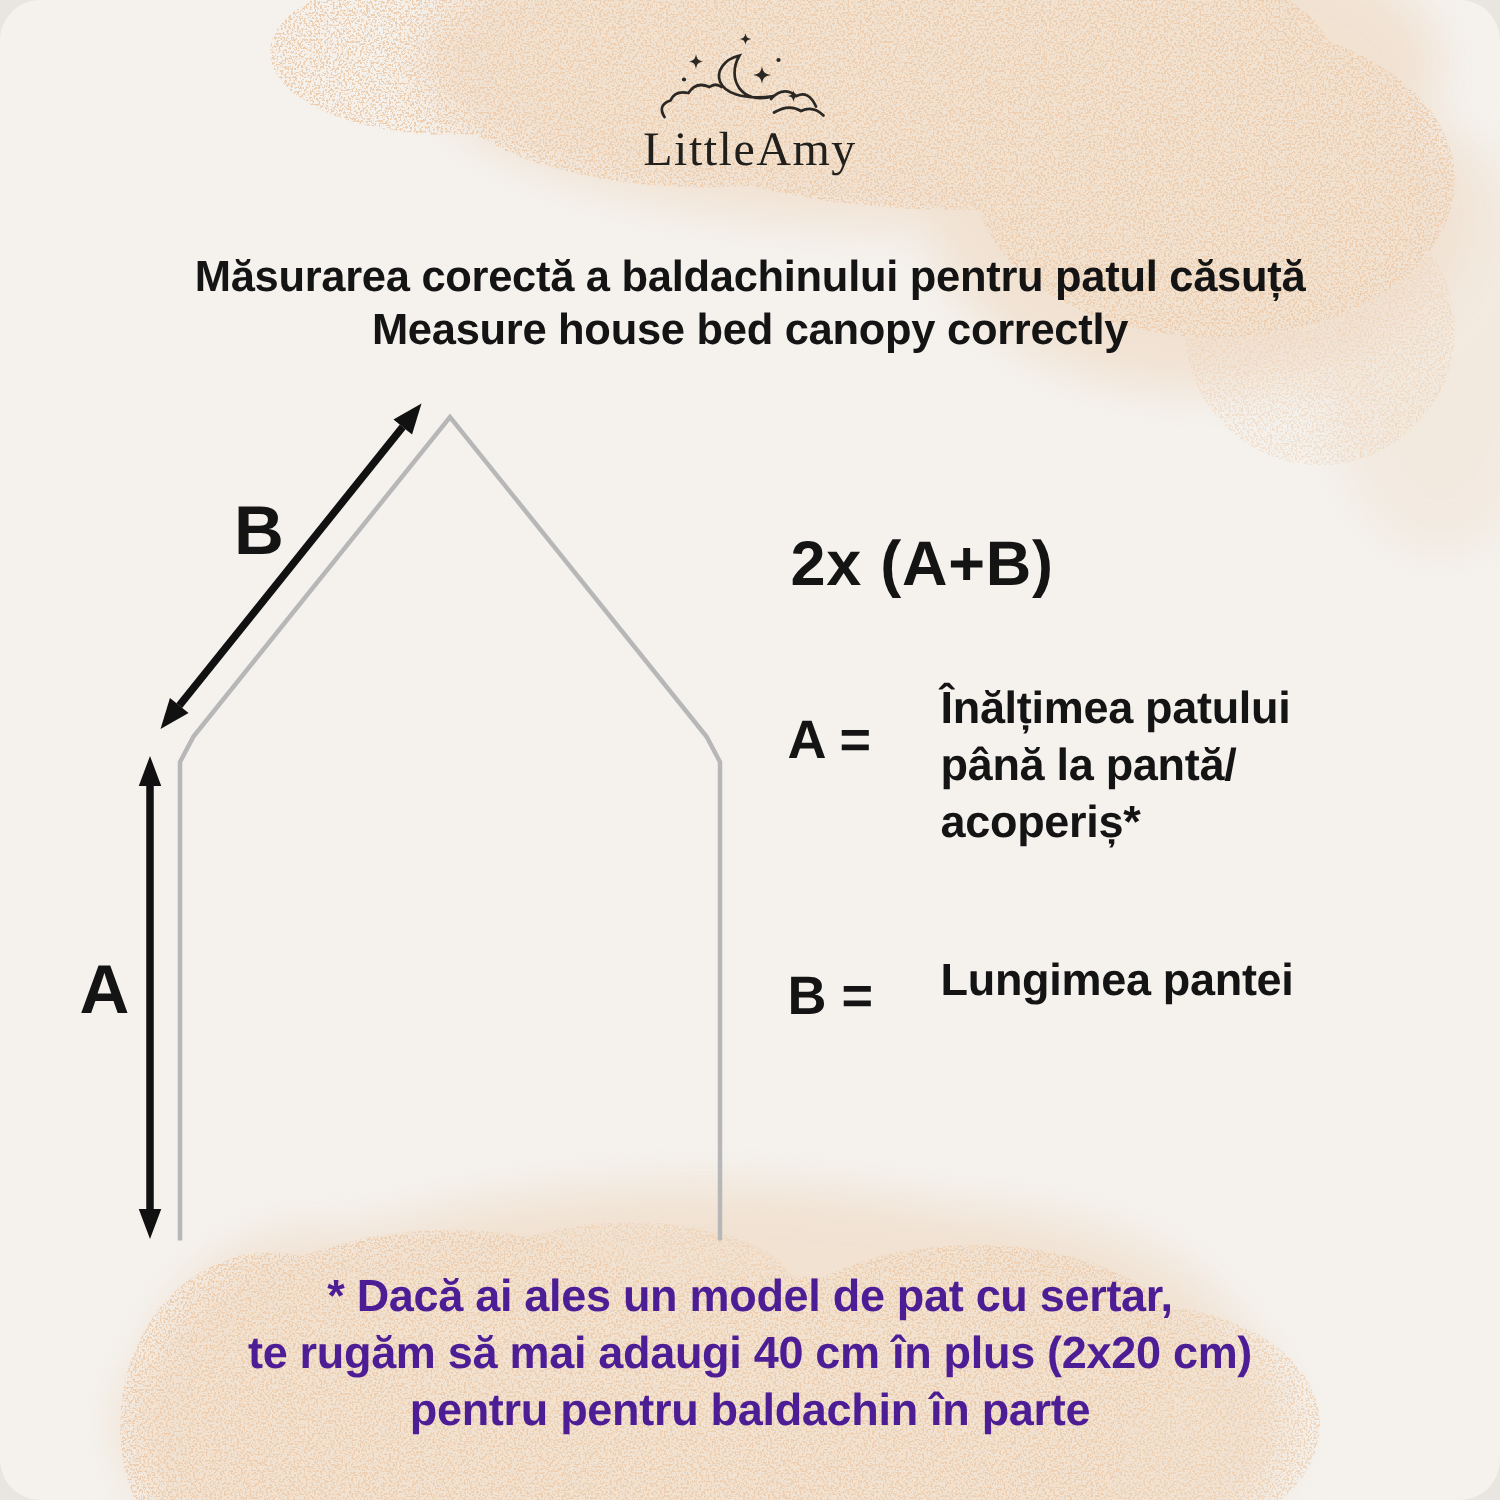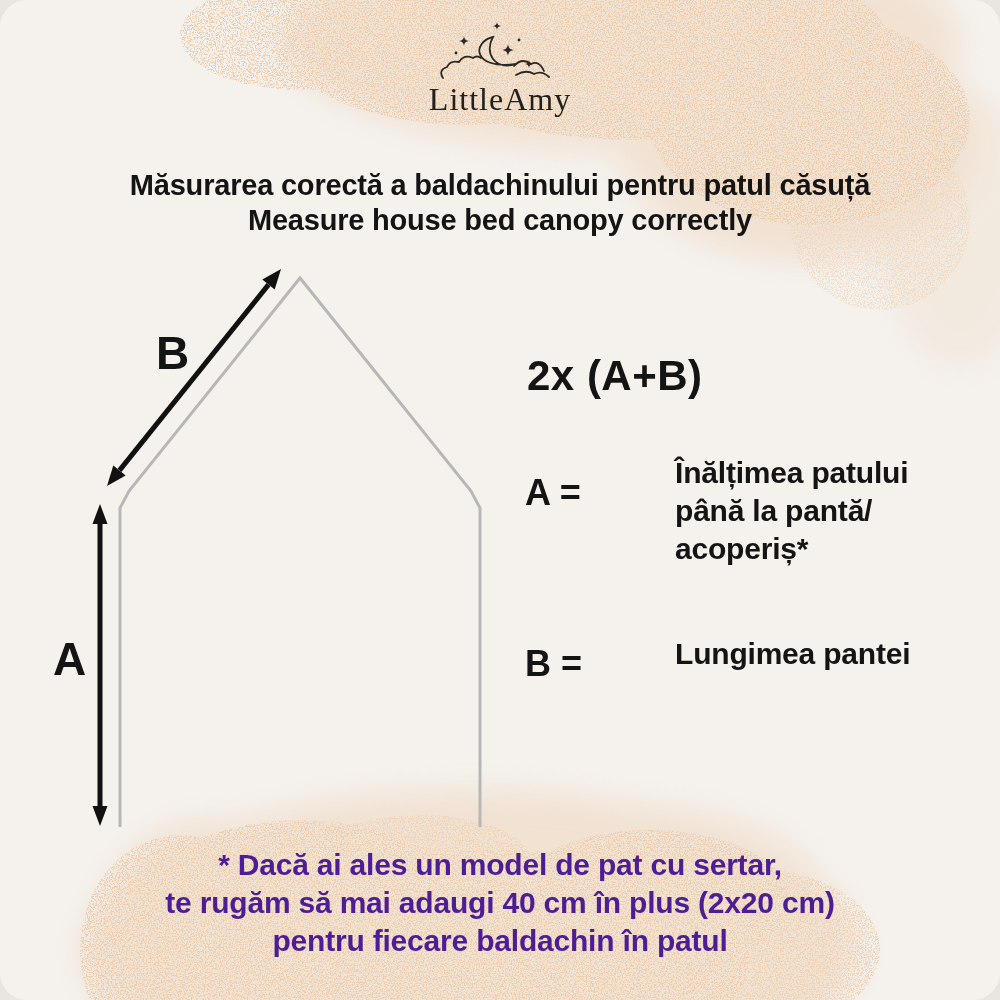--- a/index.html
+++ b/index.html
@@ -25,21 +25,21 @@
   .lbl-a{left:53px;top:632px;}
   .f-total{
     position:absolute;left:527px;top:352px;
     font-weight:bold;font-size:42px;letter-spacing:0.5px;color:#141414;text-align:center;
   }
   .pref{position:absolute;font-weight:bold;font-size:36px;color:#141414;}
   .pref-a{left:525px;top:472px;}
   .pref-b{left:525px;top:643px;}
   .desc{
     position:absolute;left:627px;font-weight:bold;font-size:30px;
-    line-height:38px;letter-spacing:-0.2px;color:#141414;margin-left:48px;
+    line-height:38px;letter-spacing:-0.2px;color:#141414;
   }
   .desc-a{top:454px;}
   .desc-b{top:635px;}
   .footnote{
     position:absolute;left:0;top:846px;width:100%;text-align:center;
     font-weight:bold;font-size:30px;line-height:38px;letter-spacing:-0.2px;color:#4c1d95;
   }
 </style>
 </head>
 <body>
@@ -142,16 +142,16 @@
   </div>
 
   <div class="pref pref-b">B =</div>
   <div class="desc desc-b">
     <div>Lungimea pantei</div>
   </div>
 
   <div class="footnote">
     <div>* Dacă ai ales un model de pat cu sertar,</div>
     <div>te rugăm să mai adaugi 40 cm în plus (2x20 cm)</div>
-    <div>pentru fiecare baldachin în patul</div>
+    <div>pentru pentru baldachin în parte</div>
   </div>
 
 </div>
 
 </body></html>

